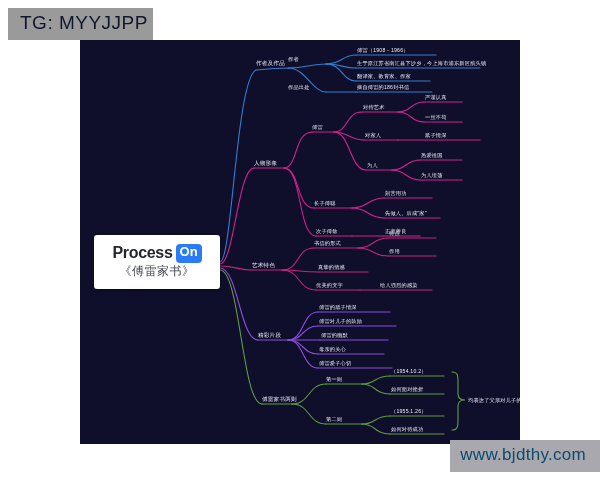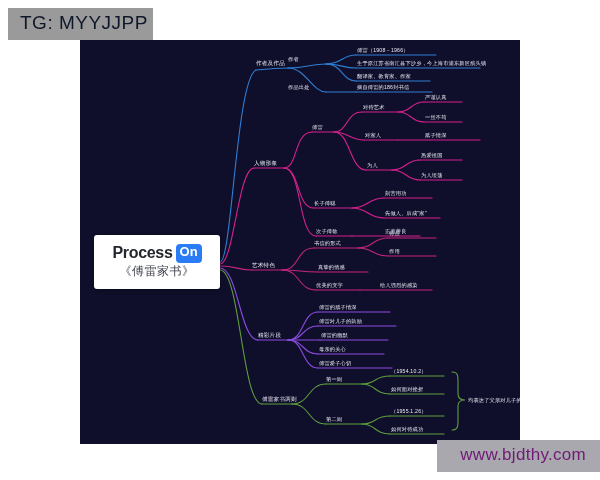--- a/index.html
+++ b/index.html
@@ -48,22 +48,22 @@
   }
 
   
   #wm-top{
     position:absolute;left:8px;top:8px;
     background:#9a9a9a;color:#0f172a;
     font-size:19px;padding:4px 5px 6px 12px;letter-spacing:.5px;
   }
   #wm-bottom{
     position:absolute;right:0px;bottom:8px;
-    background:#a8a8ae;color:#701a75;
-    font-size:17px;padding:5px 14px 7px 23px;letter-spacing:.3px;
+    background:#a8a8ae;color:#0c4a6e;
+    font-size:17px;padding:5px 14px 7px 10px;letter-spacing:.3px;
   }
 </style>
 </head>
 <body>
 
 <div id="stage">
 
   <div id="canvas">
 
     <svg viewBox="0 0 440 404">

